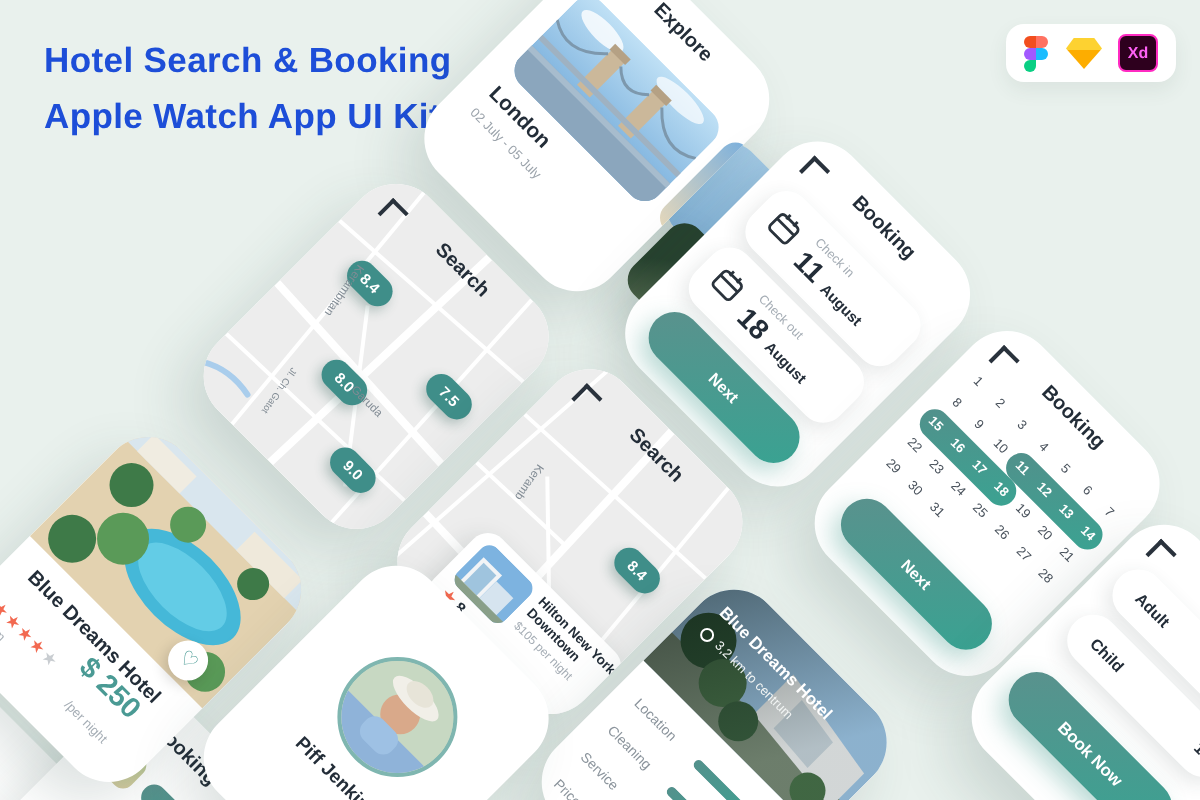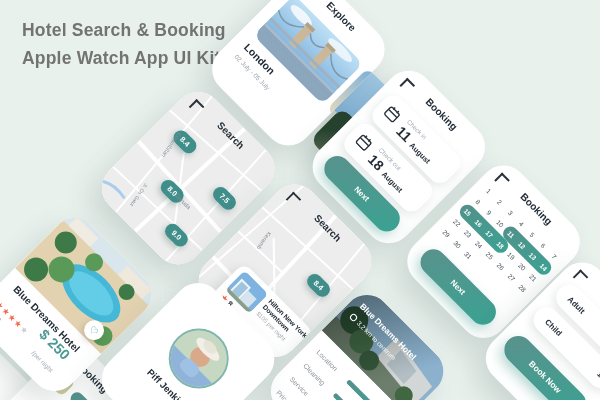--- a/index.html
+++ b/index.html
@@ -1,20 +1,20 @@
 <!DOCTYPE html>
 <html><head>
 <meta charset="utf-8">
 <style>
   html,body{margin:0;padding:0;}
   body{font-family:"Liberation Sans", sans-serif; -webkit-font-smoothing:antialiased;}
   #canvas{position:relative;width:600px;height:400px;background:#e9f1ed;overflow:hidden;}
 
   
-  .hero-title{position:absolute;left:22px;top:16px;font-size:17.5px;font-weight:700;color:#737373;line-height:28px;letter-spacing:.2px;}
+  .hero-title{position:absolute;left:22px;top:16px;font-size:17.5px;font-weight:700;color:#1d4ed8;line-height:28px;letter-spacing:.2px;}
   .tool-badges{position:absolute;right:12px;top:12px;background:#ffffff;border-radius:9px;padding:5px 9px;display:flex;align-items:center;gap:8px;box-shadow:0 4px 10px rgba(50,80,70,.08);}
   .figma{width:13px;height:18px;display:flex;flex-direction:column;align-items:flex-start;}
   .figma i{display:block;width:12px;height:6px;border-radius:3px;}
   .figma .f1{background:linear-gradient(90deg,#f24e1e 50%,#ff7262 50%);}
   .figma .f2{background:linear-gradient(90deg,#a259ff 50%,#1abcfe 50%);}
   .figma .f3{width:6px;background:#0acf83;border-radius:3px 0 3px 3px;}
   .sketch{width:18px;height:16px;background:linear-gradient(180deg,#fdd231 38%,#fdad00 38%);clip-path:polygon(50% 0,78% 2%,100% 36%,50% 100%,0 36%,22% 2%);}
   .xd{width:18px;height:17px;background:#2e001e;border:1.5px solid #ff2bc2;border-radius:4px;color:#ff61f6;font-size:8px;font-weight:700;display:flex;align-items:center;justify-content:center;}
 
   
@@ -99,20 +99,29 @@
 </head>
 <body>
 
 <div id="canvas">
 
   <div class="hero-title">
     <div>Hotel Search &amp; Booking</div>
     <div>Apple Watch App UI Kit</div>
   </div>
 
+  <div class="tool-badges">
+    <span class="figma">
+        <i class="f1"></i>
+        <i class="f2"></i>
+        <i class="f3"></i>
+      </span>
+    <span class="sketch"></span>
+    <span class="xd">Xd</span>
+  </div>
 
   <div class="stage">
 
     <div class="screen" style="left:195px;top:250px;"></div>
 
     <div class="screen" style="left:290px;top:185px;">
       <div class="bp-title">Booking</div>
       <div class="bp-thumb"></div>
       <div class="bp-pill"></div>
     </div>

